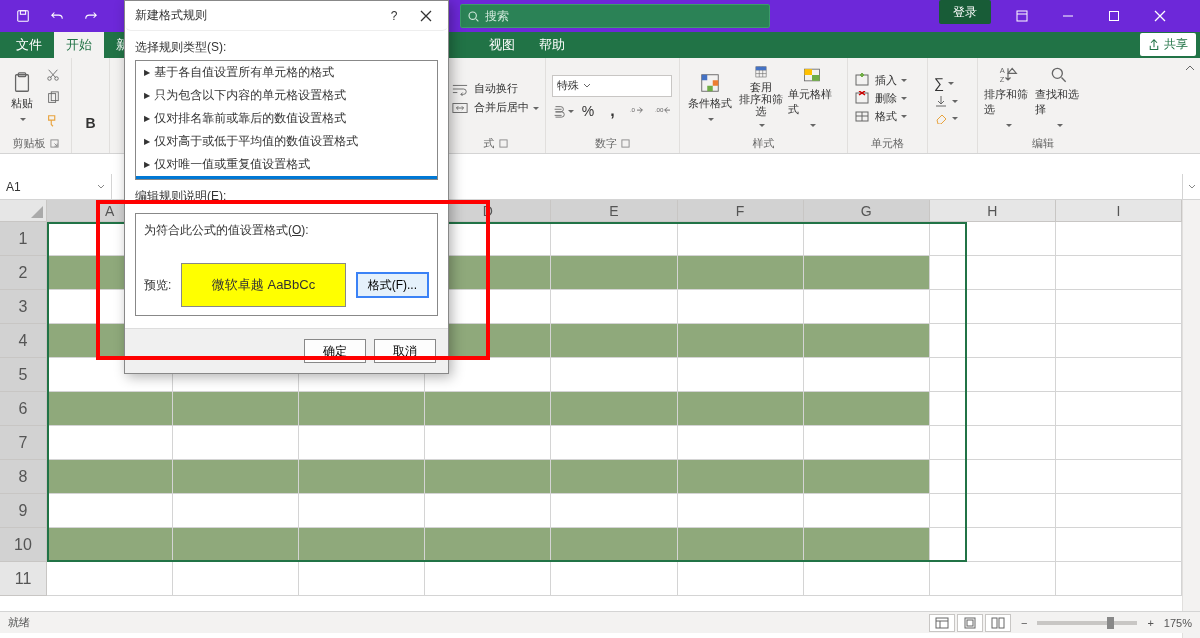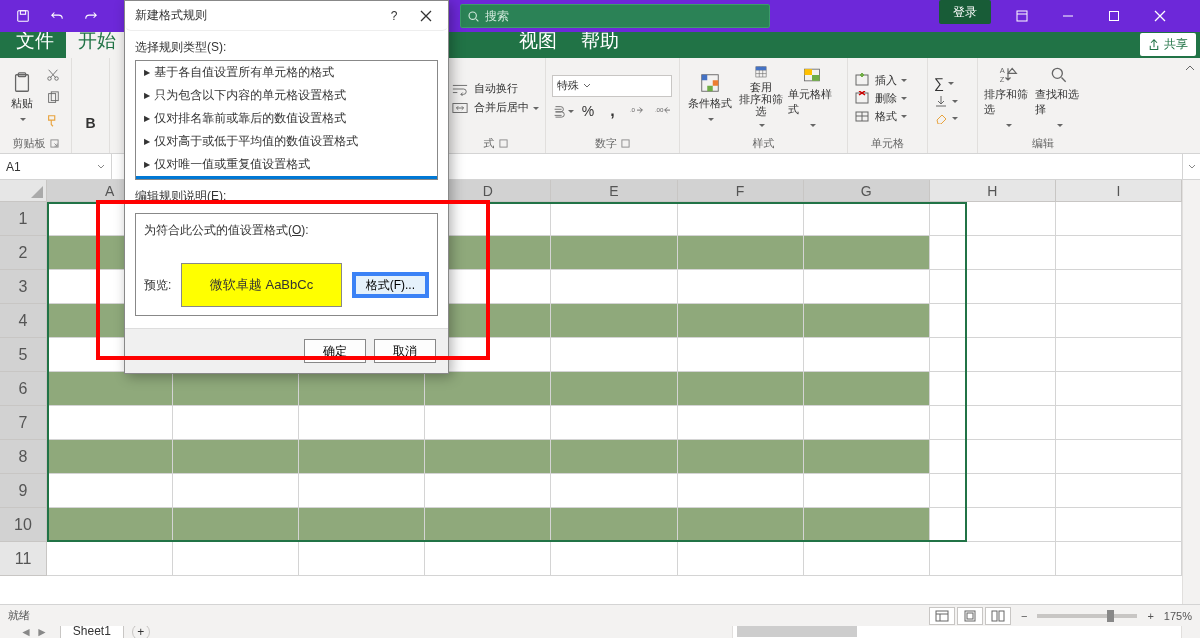--- a/index.html
+++ b/index.html
@@ -12,42 +12,42 @@
 .titlebar-btn svg { width: 14px; height: 14px; }
 .search-box { position: absolute; left: 460px; top: 4px; width: 310px; height: 24px; background: #2b8256; border: 1px solid #3d9b6b; border-radius: 2px; display: flex; align-items: center; padding: 0 6px; color: #cfe7da; }
 .search-box svg { width: 13px; height: 13px; margin-right: 5px; }
 .titlebar-right { position: absolute; right: 17px; display: flex; height: 100%; }
 .login-btn { background: #185c37; padding: 0 14px; height: 24px; display: flex; align-items: center; color: #fff; margin-right: 8px; border-radius: 2px; }
 .win-btn { width: 46px; height: 32px; display: flex; align-items: center; justify-content: center; color: #fff; }
 .win-btn svg { width: 12px; height: 12px; }
 
 
 .tabs { height: 26px; background: #217346; display: flex; align-items: flex-end; padding-left: 4px; }
-.tab { padding: 5px 12px 4px; color: #fff; font-size: 19px; cursor: pointer; }
+.tab { padding: 5px 12px 4px; color: #fff; font-size: 13px; cursor: pointer; }
 .tab.active { background: #f3f2f1; color: #217346; }
 .tab.file { color: #fff; }
 .tab-gap { flex: 1; }
 .share-btn { display: flex; align-items: center; padding: 3px 8px; background: #fff; color: #217346; margin: 0 4px 2px 12px; border-radius: 2px; gap: 4px; font-size: 12px; }
 
 
 .ribbon { height: 96px; background: #f3f2f1; border-bottom: 1px solid #d4d4d4; display: flex; position: relative; }
 .ribbon-group { border-right: 1px solid #e1dfdd; padding: 4px 6px 2px; display: flex; flex-direction: column; }
 .ribbon-group-content { flex: 1; display: flex; align-items: center; gap: 3px; }
 .ribbon-group-label { text-align: center; font-size: 11px; color: #666; padding-top: 2px; display: flex; justify-content: center; align-items: center; gap: 4px; }
 .ribbon-group-label svg { width: 9px; height: 9px; }
 .big-btn { display: flex; flex-direction: column; align-items: center; justify-content: center; width: 48px; height: 66px; cursor: pointer; font-size: 11px; gap: 2px; }
 .big-btn svg { width: 22px; height: 22px; }
 .small-btn { width: 24px; height: 22px; display: flex; align-items: center; justify-content: center; cursor: pointer; }
 .small-col { display: flex; flex-direction: column; gap: 1px; }
 .small-row { display: flex; align-items: center; gap: 2px; }
 .ribbon-dd { display: inline-flex; align-items: center; border: 1px solid #c8c6c4; background: #fff; height: 22px; padding: 0 4px; font-size: 11px; }
 .dd-caret { width: 8px; height: 8px; margin-left: 4px; }
 
 
-.formula-bar { height: 26px; border-bottom: 1px solid #d4d4d4; display: flex; align-items: stretch; background: #fff; }
+.formula-bar { height: 26px; border-bottom: 1px solid #d4d4d4; display: flex; align-items: stretch; background: #fff; margin-top: 20px; }
 .name-box { width: 112px; border-right: 1px solid #d4d4d4; display: flex; align-items: center; padding: 0 6px; font-size: 12px; }
 .fx-box { flex: 1; display: flex; align-items: center; padding: 0 6px; position: relative; }
 .fx-caret { width: 18px; border-left: 1px solid #d4d4d4; display: flex; align-items: center; justify-content: center; }
 
 
 .grid-area { position: relative; height: 440px; background: #fff; }
 .col-headers { position: absolute; left: 47px; top: 0; right: 18px; height: 22px; display: flex; background: #e6e6e6; }
 .col-header { flex: 1; border-right: 1px solid #c8c6c4; border-bottom: 1px solid #c8c6c4; display: flex; align-items: center; justify-content: center; font-size: 14px; color: #555; background: #e6e6e6; }
 .col-header.sel { background: #d2d2d2; }
 .row-headers { position: absolute; left: 0; top: 22px; width: 47px; }
@@ -64,21 +64,21 @@
 
 
 .sheet-tabs { height: 22px; background: #f3f2f1; border-top: 1px solid #d4d4d4; display: flex; align-items: center; padding-left: 20px; gap: 2px; position: relative; }
 .sheet-nav { display: flex; gap: 4px; margin-right: 10px; color: #888; }
 .sheet-tab { padding: 2px 12px; background: #fff; border: 1px solid #c8c6c4; border-bottom: 2px solid #217346; font-size: 12px; }
 .add-sheet { width: 18px; height: 18px; border: 1px solid #c8c6c4; border-radius: 50%; display: flex; align-items: center; justify-content: center; margin-left: 6px; }
 .hscroll-area { position: absolute; right: 18px; top: 2px; width: 450px; height: 17px; background: #fff; border: 1px solid #e1dfdd; }
 .hscroll-area::after { content: ""; position: absolute; left: 4px; top: 2px; width: 120px; height: 11px; background: #cdcdcd; }
 
 
-.status-bar { position: absolute; bottom: 12px; left: 0; right: 0; height: 22px; background: #f3f2f1; border-top: 1px solid #d4d4d4; display: flex; align-items: center; padding: 0 8px; font-size: 11px; color: #555; }
+.status-bar { position: absolute; bottom: 5px; left: 0; right: 0; height: 22px; background: #f3f2f1; border-top: 1px solid #d4d4d4; display: flex; align-items: center; padding: 0 8px; font-size: 11px; color: #555; }
 .status-right { position: absolute; right: 8px; display: flex; align-items: center; gap: 10px; }
 .view-btns { display: flex; gap: 2px; }
 .view-btn { width: 26px; height: 18px; border: 1px solid #c8c6c4; display: flex; align-items: center; justify-content: center; background: #fff; }
 .zoom-slider { width: 100px; height: 4px; background: #c8c6c4; position: relative; }
 .zoom-slider::before, .zoom-slider::after { content: ""; position: absolute; top: -4px; width: 12px; height: 12px; }
 .zoom-thumb { position: absolute; left: 70px; top: -4px; width: 7px; height: 12px; background: #888; }
 
 
 .dialog { position: absolute; left: 124px; top: 0; width: 325px; background: #fff; border: 1px solid #888; box-shadow: 3px 3px 12px rgba(0,0,0,0.3); z-index: 100; }
 .dialog-titlebar { height: 30px; display: flex; align-items: center; padding: 0 10px; font-size: 12px; position: relative; background: #fff; border-bottom: 1px solid #eee; border-radius: 6px; }
@@ -90,21 +90,21 @@
 .rule-item { padding: 3px 8px; font-size: 12px; display: flex; align-items: center; gap: 4px; cursor: pointer; }
 .rule-item.sel { background: #0078d4; color: #fff; }
 .rule-item::before { content: "▶"; font-size: 8px; }
 .edit-section { margin-top: 8px; border: 1px solid #888; padding: 8px; position: relative; }
 .formula-label { font-size: 12px; margin-bottom: 6px; }
 .formula-input { width: 100%; height: 22px; border: 1px solid #888; display: flex; align-items: center; }
 .formula-input input { flex: 1; border: none; padding: 0 5px; font-size: 12px; outline: none; }
 .formula-ref-btn { width: 20px; height: 20px; border-left: 1px solid #ccc; display: flex; align-items: center; justify-content: center; }
 .preview-row { display: flex; align-items: center; gap: 10px; margin-top: 24px; }
 .preview-box { flex: 1; height: 44px; background: #ffff00; border: 1px solid #888; display: flex; align-items: center; justify-content: center; font-size: 13px; }
-.format-btn { height: 26px; padding: 0 10px; border: 4px solid #3b82f6; background: #e5f1fb; font-size: 12px; cursor: pointer; }
+.format-btn { height: 26px; padding: 0 10px; border: 2px solid #3b82f6; background: #e5f1fb; font-size: 12px; cursor: pointer; }
 .dialog-footer { display: flex; justify-content: flex-end; gap: 8px; padding: 10px 12px; background: #f0f0f0; border-top: 1px solid #ddd; }
 .dlg-btn { height: 24px; padding: 0 18px; border: 1px solid #888; background: #fdfdfd; font-size: 12px; cursor: pointer; }
 
 
 .red-box { position: absolute; left: 96px; top: 200px; width: 394px; height: 160px; border: 4px solid #ff0000; z-index: 200; pointer-events: none; }
 
 .caret-down::after { content: ""; border: 3px solid transparent; border-top-color: #666; display: inline-block; margin-left: 2px; position: relative; top: 1px; }
 </style>
 </head>
 <body>

